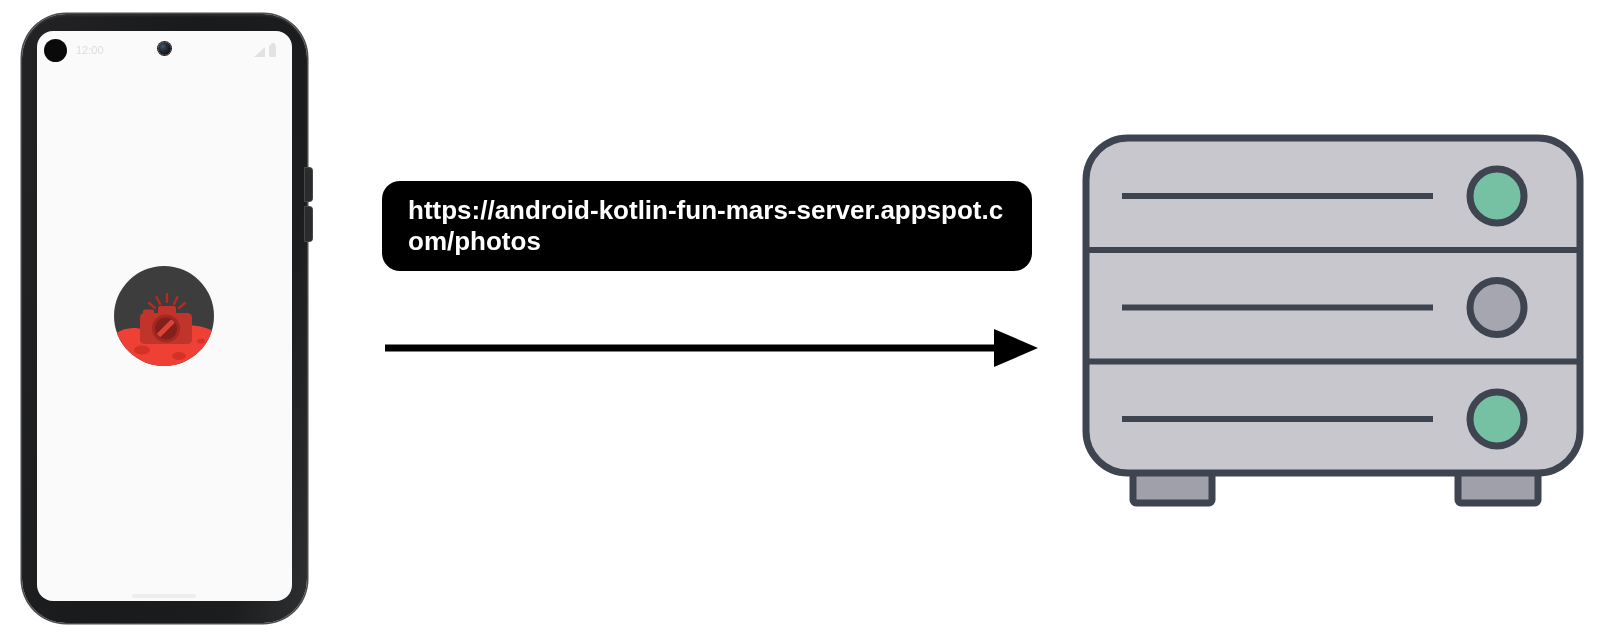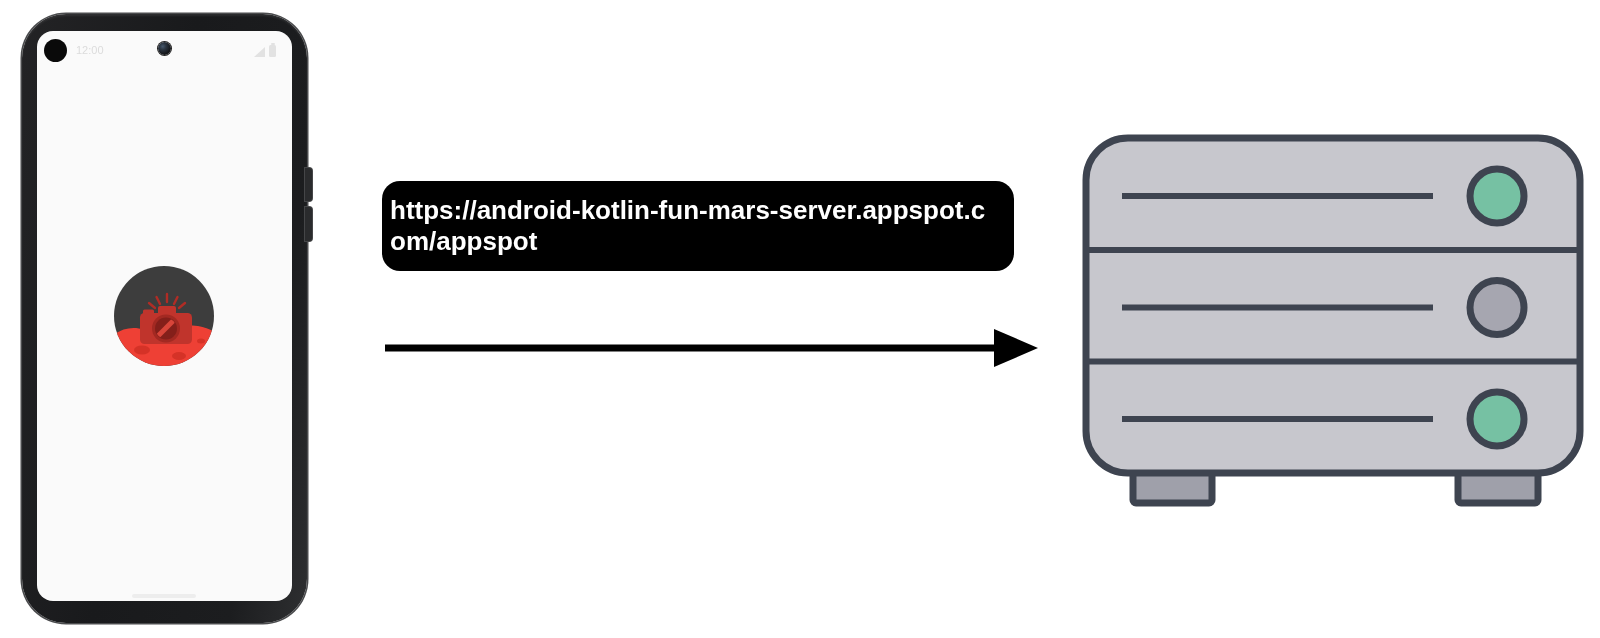--- a/index.html
+++ b/index.html
@@ -36,21 +36,21 @@
   .signal{width:0;height:0;border-left:11px solid transparent;border-bottom:10px solid #e2e2e2;}
   .battery{width:7px;height:12px;background:#e2e2e2;border-radius:1.5px;position:relative;}
   .battery::before{content:"";position:absolute;top:-2px;left:1.5px;width:4px;height:2px;background:#e2e2e2;border-radius:1px;}
   .mars-icon{position:absolute;left:77px;top:235px;width:100px;height:100px;}
   .home-pill{position:absolute;left:95px;bottom:3px;width:64px;height:4px;border-radius:2px;background:#ededed;}
 
   
   .bubble{
     position:absolute;left:382px;top:181px;width:604px;
     background:#000000;color:#ffffff;border-radius:18px;
-    padding:14px 20px 14px 8px;
+    padding:14px 20px 14px 26px;
     font-size:26px;line-height:31px;font-weight:bold;white-space:nowrap;
   }
 
   
   .arrow-svg{position:absolute;left:380px;top:326px;width:660px;height:44px;}
   .server-svg{position:absolute;left:1080px;top:132px;width:510px;height:378px;}
 </style>
 </head>
 <body>
 
@@ -104,21 +104,21 @@
           </g>
         </g>
       </svg>
 
       <div class="home-pill"></div>
     </div>
   </div>
 
   <div class="bubble">
     <div>https://android-kotlin-fun-mars-server.appspot.c</div>
-    <div>om/appspot</div>
+    <div>om/photos</div>
   </div>
 
   <svg class="arrow-svg" viewBox="0 0 660 44">
     <line x1="5" y1="22" x2="616" y2="22" stroke="#000000" stroke-width="7"></line>
     <polygon points="614,3 658,22 614,41" fill="#000000"></polygon>
   </svg>
 
   <svg class="server-svg" viewBox="0 0 510 378">
     <g>
       <rect x="53" y="330" width="79" height="41" rx="3" fill="#9fa0aa" stroke="#3e4450" stroke-width="7"></rect>

